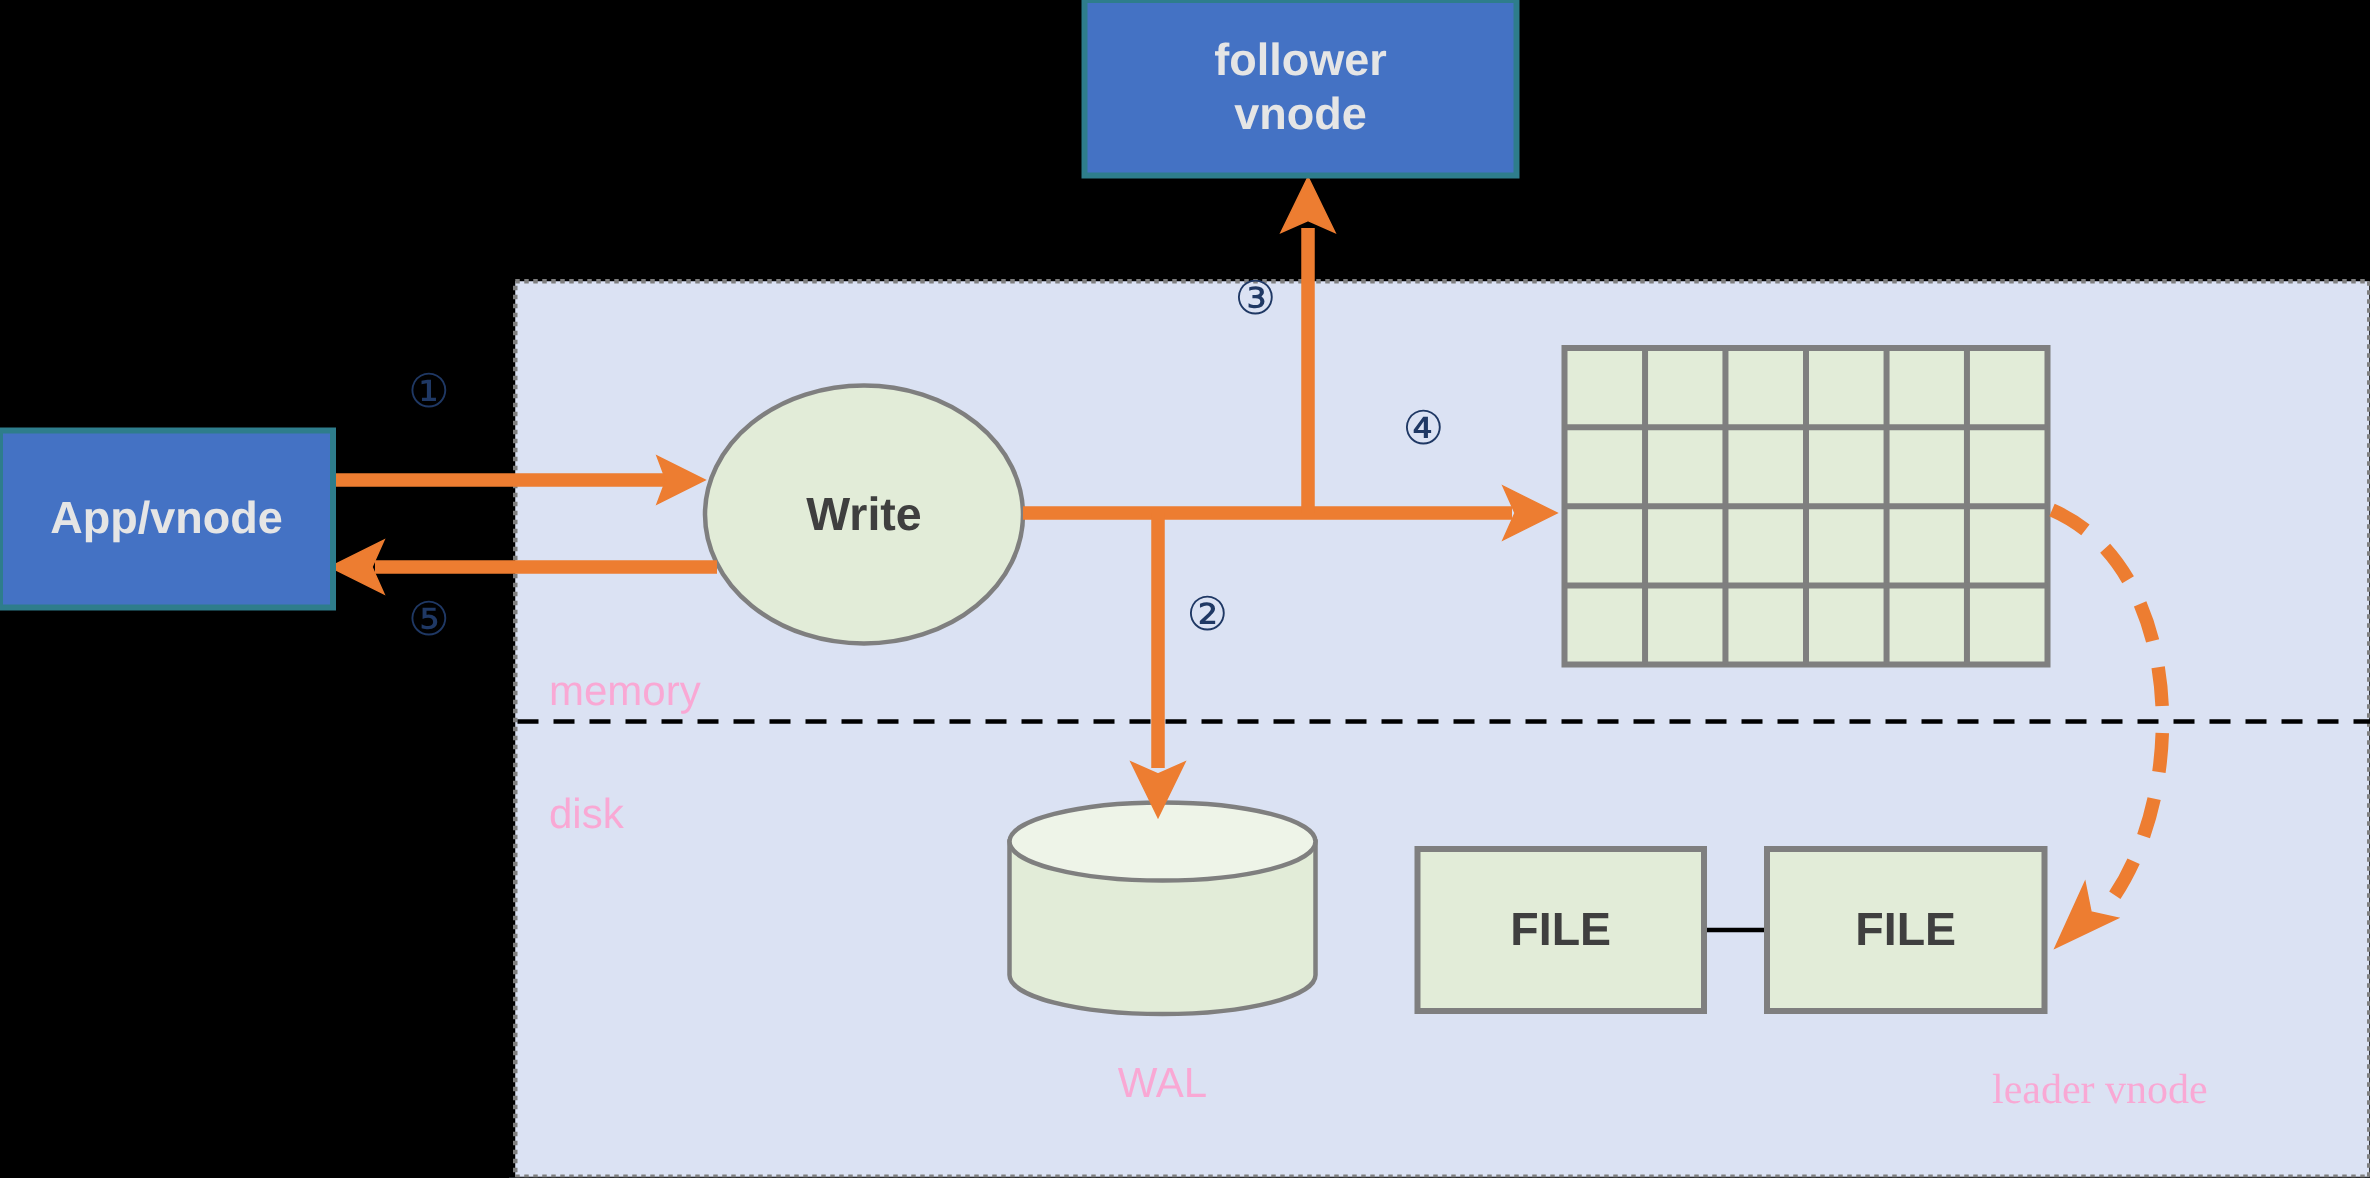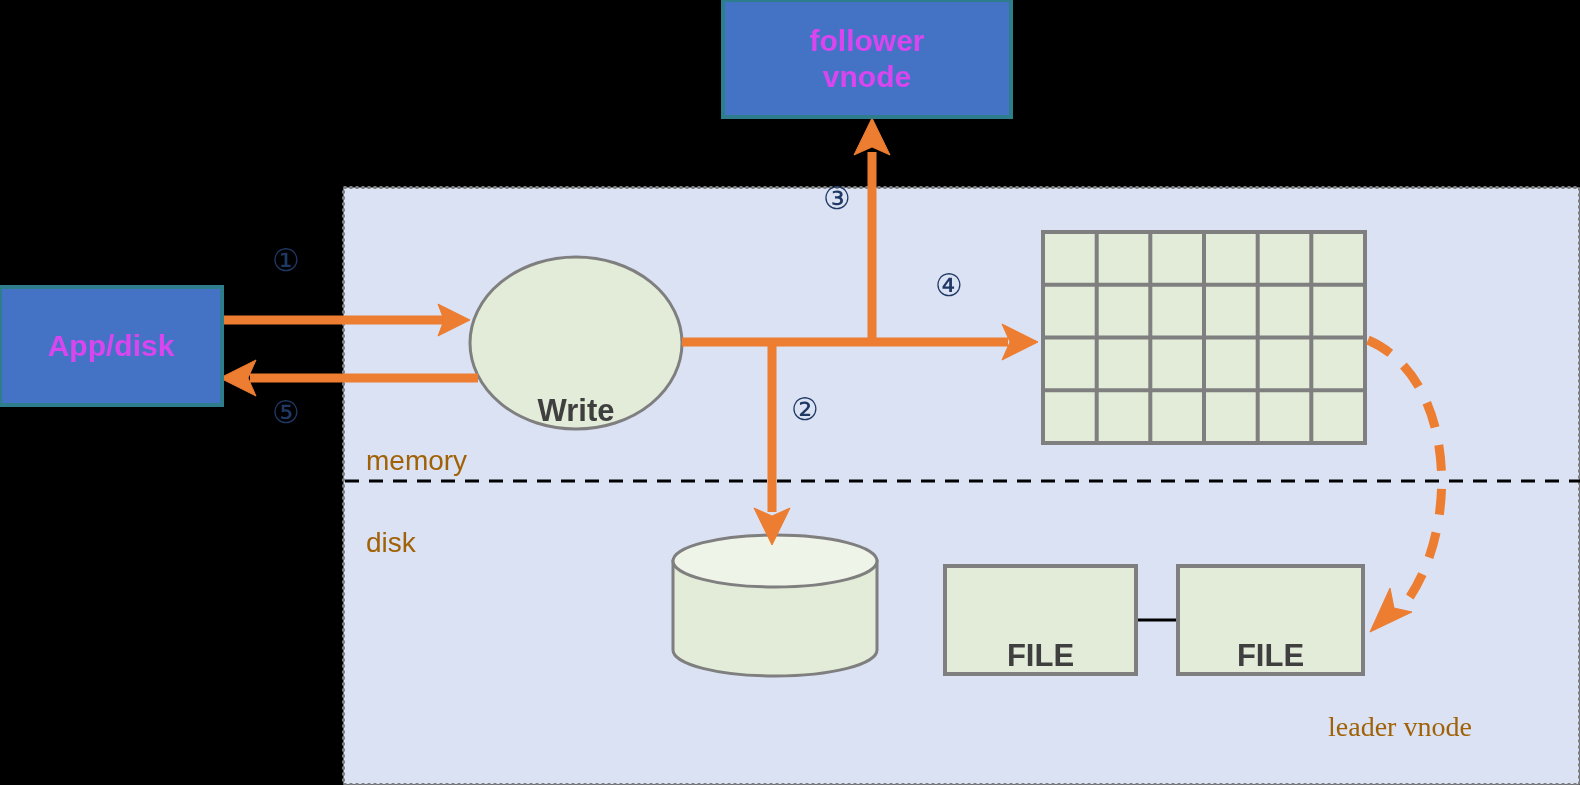--- a/index.html
+++ b/index.html
@@ -24,33 +24,32 @@
   }
   .box-label {
     position: absolute;
     display: flex;
     align-items: center;
     justify-content: center;
     text-align: center;
     pointer-events: none;
   }
   .blue-box-text {
-    color: #d946ef;
+    color: #e5e5e5;
     font-weight: bold;
     font-size: 30px;
     line-height: 1.2;
   }
   .node-text {
     color: #3f3f3f;
     font-weight: bold;
     font-size: 31px;
-    align-items: flex-end;
   }
   .plain-text {
-    color: #a16207;
+    color: #f9a8d4;
     font-size: 28px;
     font-weight: normal;
     align-items: center;
   }
   .step-num {
     position: absolute;
     color: #1f3864;
     font-size: 31px;
     line-height: 1;
     pointer-events: none;
@@ -121,21 +120,21 @@
         <path d="M1368,340 C1460,380 1460,540 1400,610" fill="none" stroke="#ed7d31" stroke-width="9" stroke-dasharray="26 18" stroke-linecap="butt"></path>
         <polygon points="1370,632 1412,612 1394,608 1390,588" stroke-width="1"></polygon>
       </g>
     </g>
 
     <rect x="0" y="287" width="222" height="118" fill="#4472c4" stroke="#2e7d8c" stroke-width="4"></rect>
     <rect x="723" y="0" width="288" height="117" fill="#4472c4" stroke="#2e7d8c" stroke-width="4"></rect>
   </svg>
 
   <div class="box-label blue-box-text" style="left:0px; top:287px; width:222px; height:118px;">
-    <span>App/disk</span>
+    <span>App/vnode</span>
   </div>
 
   <div class="box-label blue-box-text" style="left:723px; top:0px; width:288px; height:117px; flex-direction:column;">
     <span>follower</span>
     <span>vnode</span>
   </div>
 
   <div class="box-label node-text" style="left:470px; top:257px; width:212px; height:172px;">
     <span>Write</span>
   </div>
@@ -149,20 +148,23 @@
   </div>
 
   <div class="box-label plain-text" style="left:366px; top:442px; width:200px; height:38px; justify-content:flex-start;">
     <span>memory</span>
   </div>
 
   <div class="box-label plain-text" style="left:366px; top:487px; width:200px; height:38px; justify-content:flex-start;margin-top:37px;">
     <span>disk</span>
   </div>
 
+  <div class="box-label plain-text" style="left:673px; top:702px; width:204px; height:40px;">
+    <span>WAL</span>
+  </div>
 
 
   <div class="box-label plain-text" style="left:1328px; top:707px; width:230px; height:40px; justify-content:flex-start;font-family:Liberation Serif, serif;">
     <span>leader vnode</span>
   </div>
 
   <div class="step-num" style="left:272px; top:245px;">
     <span>①</span>
   </div>
   <div class="step-num" style="left:272px; top:397px;">

